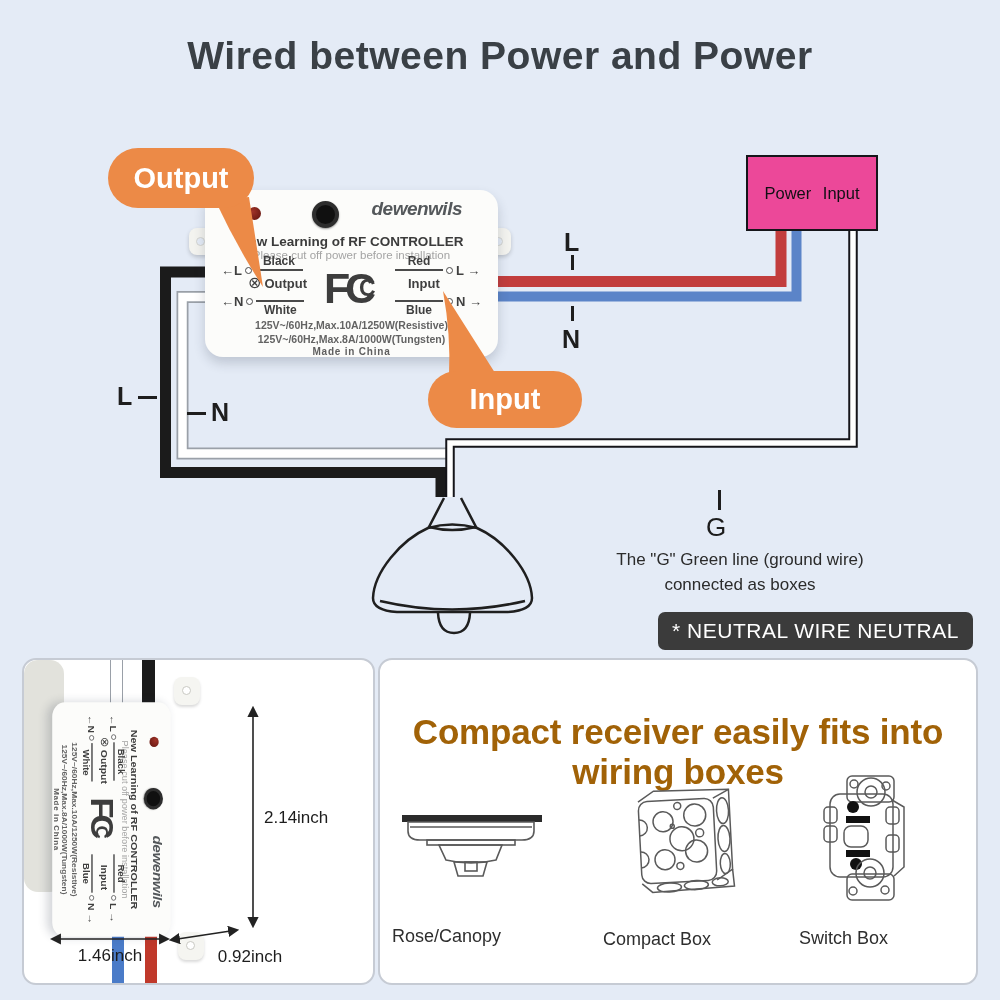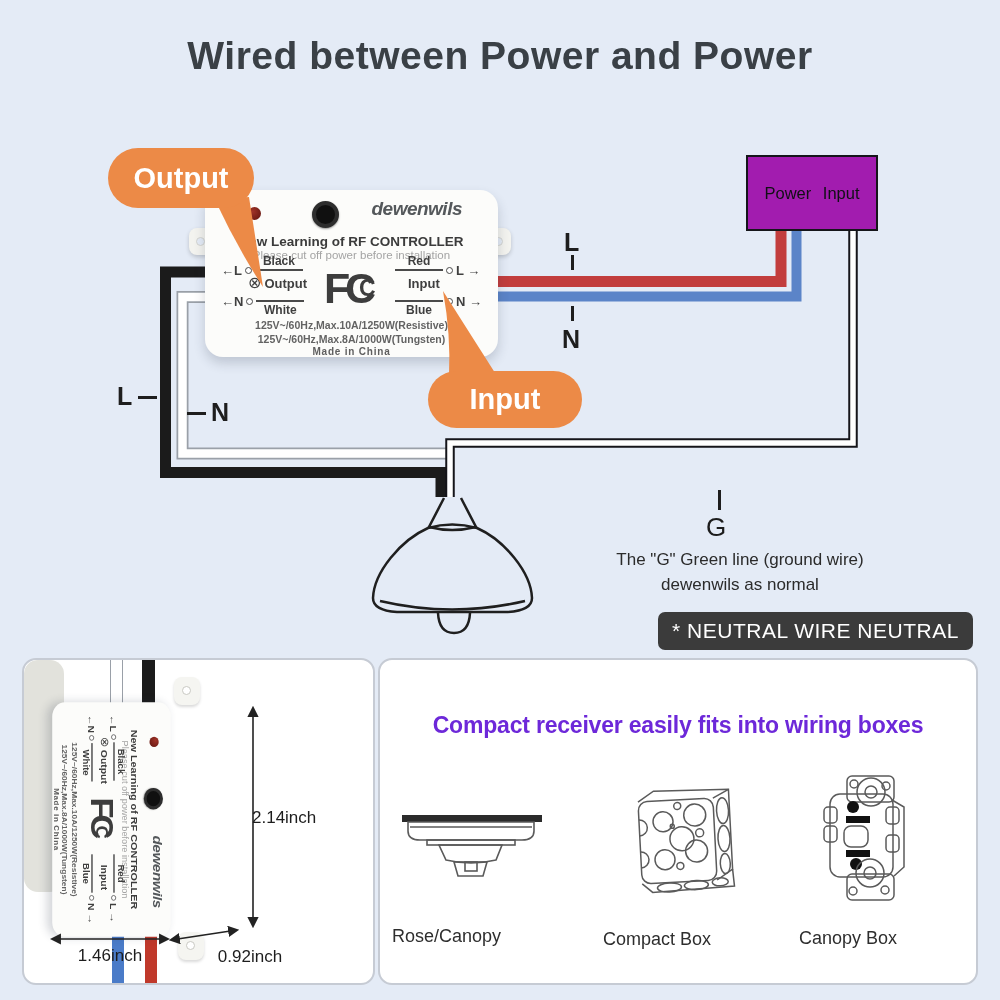--- a/index.html
+++ b/index.html
@@ -42,21 +42,21 @@
   .fcc { position:absolute; left:119px; top:77px; width:54px; height:44px; color:#3d3d3d; }
   .fcc .f  { position:absolute; left:0;  top:0; font-size:43px; font-weight:800; line-height:42px; }
   .fcc .c  { position:absolute; left:21px; top:0; font-size:43px; font-weight:800; line-height:42px; }
   .fcc .ci { position:absolute; left:35px; top:10px; font-size:23px; font-weight:800; line-height:23px; }
   .rating { position:absolute; left:0; width:100%; text-align:center;
     font-size:10.5px; font-weight:700; color:#636363; }
   .origin { position:absolute; left:0; top:156px; width:100%; text-align:center;
     font-size:10px; font-weight:700; color:#5f5f5f; letter-spacing:.8px; }
 
   
-  #power-box { left:746px; top:155px; width:132px; height:76px; background:#a21caf;
+  #power-box { left:746px; top:155px; width:132px; height:76px; background:#ec4899;
     border:2.5px solid #15151a; z-index:2; display:flex; align-items:center; justify-content:center;
     font-size:16.5px; color:#101014; word-spacing:7px; }
 
   
   .bubble { position:absolute; background:#ec8a47; border-radius:30px; display:flex;
     align-items:center; justify-content:center; color:#fff; font-size:29px; font-weight:800; z-index:4; }
   #tails { left:0; top:0; z-index:3; }
   #bubble-output { left:108px; top:148px; width:146px; height:60px; }
   #bubble-input  { left:428px; top:371px; width:154px; height:57px; }
 
@@ -84,27 +84,27 @@
   .pwire { position:absolute; }
   #mini-side { left:146px; top:45px; width:40px; height:232px; border-radius:14px;
     background:linear-gradient(to right,#ededе8,#ececе6 30%,#d9d9d3); background-color:#e2e2dc; z-index:1; }
   .p-ear { position:absolute; width:26px; height:28px; background:#f5f5f1; border-radius:8px;
     box-shadow:0 2px 3px rgba(0,0,0,.15); z-index:1; }
   .p-ear span { position:absolute; left:8px; top:9px; width:9px; height:9px; border-radius:50%;
     background:#fff; border:1px solid #c9c9c3; }
   #mini-device { left:-59px; top:76px; transform:rotate(90deg) scale(0.80,0.71); transform-origin:center; z-index:2; }
   #dims { left:0; top:0; z-index:3; }
   .dim-label { position:absolute; font-size:17px; color:#1d1d1d; z-index:4; }
-  #dim-h { left:228px; top:148px; }
+  #dim-h { left:240px; top:148px; }
   #dim-w { left:40px; top:286px; width:92px; text-align:center; }
   #dim-d { left:180px; top:287px; width:92px; text-align:center; }
 
   
   #fits-title { position:absolute; left:0; top:52px; width:100%; text-align:center;
-    font-size:23px; font-weight:700; color:#6d28d9; letter-spacing:-.2px; }
+    font-size:35px; font-weight:700; color:#a16207; letter-spacing:-.2px; }
   .box-label { position:absolute; font-size:18px; color:#2e2e2e; text-align:left; width:150px; }
   #label-rose     { left:12px;  top:266px; }
   #label-junction { left:223px; top:269px; }
   #label-switch   { left:419px; top:268px; }
 </style>
 </head>
 <body>
 
 <div id="page-title" class="abs">Wired between Power and Power</div>
 
@@ -213,21 +213,21 @@
 <div class="wl" style="left:562px; top:325px;">N</div>
 
 <div class="wl" style="left:117px; top:382px;">L</div>
 <div class="dash-h" style="left:138px; top:396px;"></div>
 <div class="dash-h" style="left:187px; top:412px;"></div>
 <div class="wl" style="left:211px; top:398px;">N</div>
 
 <div class="tick-v" style="left:718px; top:490px; height:20px;"></div>
 <div id="g-letter">G</div>
 <div id="g-note1">The "G" Green line (ground wire)</div>
-<div id="g-note2">dewenwils as normal</div>
+<div id="g-note2">connected as boxes</div>
 <div id="neutral-badge">
     <span>* NEUTRAL WIRE NEUTRAL</span>
   </div>
 
 <div class="panel" id="panel-left">
   <div class="pwire" style="left:86px; top:-6px; width:13px; height:52px; background:#fff; border:1.5px solid #9aa0a8;"></div>
   <div class="pwire" style="left:118px; top:-6px; width:13px; height:52px; background:#1b1b1b;"></div>
   <div class="pwire" style="left:88px; top:274px; width:12px; height:58px; background:#4a7bc8;"></div>
   <div class="pwire" style="left:121px; top:274px; width:12px; height:58px; background:#c0392b;"></div>
 
@@ -364,14 +364,14 @@
       <rect x="467" y="214" width="47" height="26" rx="5"></rect>
       <circle cx="490" cy="213" r="14"></circle>
       <circle cx="490" cy="213" r="6"></circle>
       <circle cx="473" cy="231" r="4"></circle>
       <circle cx="505" cy="230" r="4"></circle>
     </g>
   </svg>
 
   <div class="box-label" id="label-rose">Rose/Canopy</div>
   <div class="box-label" id="label-junction">Compact Box</div>
-  <div class="box-label" id="label-switch">Canopy Box</div>
+  <div class="box-label" id="label-switch">Switch Box</div>
 </div>
 
 </body></html>

